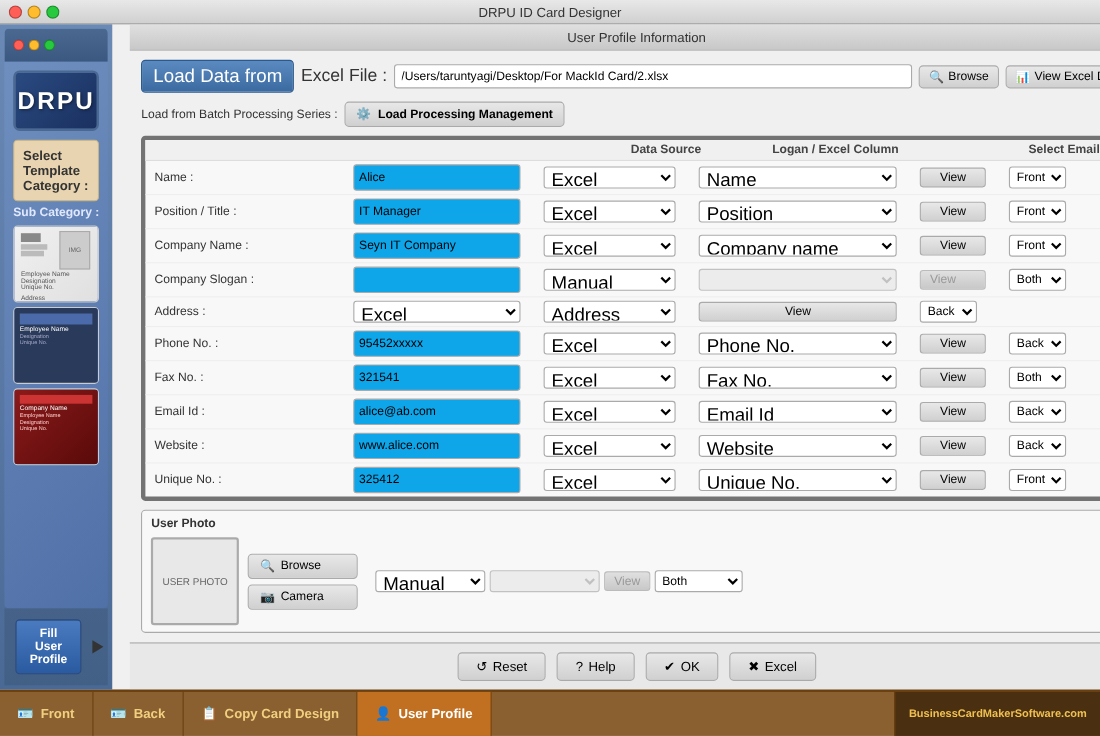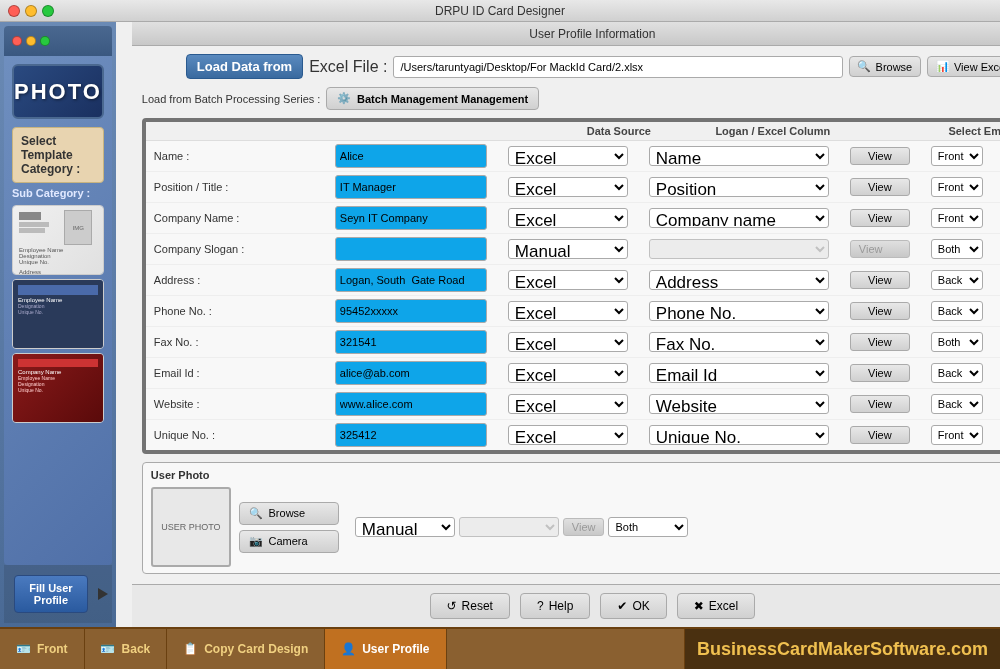--- a/index.html
+++ b/index.html
@@ -204,24 +204,23 @@
       gap: 6px;
       margin-bottom: 8px;
     }
     .load-data-btn {
       background: linear-gradient(to bottom, #5a8abf, #3a6a9f);
       color: #fff;
       border: 1px solid #2a5a8f;
       padding: 4px 10px;
       border-radius: 4px;
       cursor: pointer;
-      font-size: 13px;
-      font-weight: 700;
+      font-size: 17px;
+      font-weight: 400;
       white-space: nowrap;
-      margin-left: 44px;
     }
     .excel-label { font-size: 16px; color: #333; white-space: nowrap; }
     .excel-path-input {
       flex: 1;
       height: 22px;
       border: 1px solid #aaa;
       border-radius: 3px;
       padding: 2px 6px;
       font-size: 11px;
       background: #fff;
@@ -433,21 +432,21 @@
       font-size: 12px;
       font-weight: 600;
     }
     .tab-item.active {
       background: #c07020;
       color: #fff;
     }
     .website-badge {
       background: #4a3010;
       color: #f0c050;
-      font-size: 18px;
+      font-size: 10px;
       font-weight: 700;
       padding: 4px 12px;
       display: flex;
       align-items: center;
       margin-left: auto;
       border-left: 1px solid #6a4010;
     }
     
     select { cursor: pointer; }
     
@@ -480,21 +479,21 @@
 
   <div class="sidebar">
     <div class="sidebar-inner">
       <div class="sidebar-top">
         <div class="sidebar-top-btn c"></div>
         <div class="sidebar-top-btn m"></div>
         <div class="sidebar-top-btn x"></div>
       </div>
 
       <div class="drpu-logo">
-        <span class="drpu-text">PHOTO</span>
+        <span class="drpu-text">DRPU</span>
       </div>
 
       <div class="select-template-box">
         <span class="select-template-label">Select Template Category :</span>
       </div>
 
       <div class="sub-category-label">Sub Category :</div>
 
       <div class="template-cards">
 
@@ -569,21 +568,21 @@
         <button class="view-excel-btn">
           <span>📊</span>
           <span>View Excel Data</span>
         </button>
       </div>
 
       <div class="batch-row">
         <span class="batch-label">Load from Batch Processing Series :</span>
         <button class="batch-btn">
           <span>⚙️</span>
-          <span>Batch Management Management</span>
+          <span>Load Processing Management</span>
         </button>
       </div>
 
       <div class="section-box">
         <div class="section-header-row">
           <div class="col-header"></div>
           <div class="col-header"></div>
           <div class="col-header">Data Source</div>
           <div class="col-header">Logan / Excel Column</div>
           <div class="col-header"></div>
@@ -645,21 +644,20 @@
             <select class="mini-select disabled-select" disabled=""></select>
           </div>
           <span class="disabled-view">View</span>
           <div class="side-select-group">
             <select class="side-select"><option>Both</option><option>Front</option><option>Back</option></select>
           </div>
         </div>
 
         <div class="data-row">
           <span class="row-label">Address :</span>
-          <input class="row-input" type="text" value="Logan, South  Gate Road" style="">
           <div class="source-select">
             <select class="mini-select"><option>Excel</option><option>Manual</option></select>
           </div>
           <div class="source-select">
             <select class="mini-select"><option>Address</option></select>
           </div>
           <button class="view-btn">View</button>
           <div class="side-select-group">
             <select class="side-select"><option>Back</option><option>Front</option><option>Both</option></select>
           </div>

